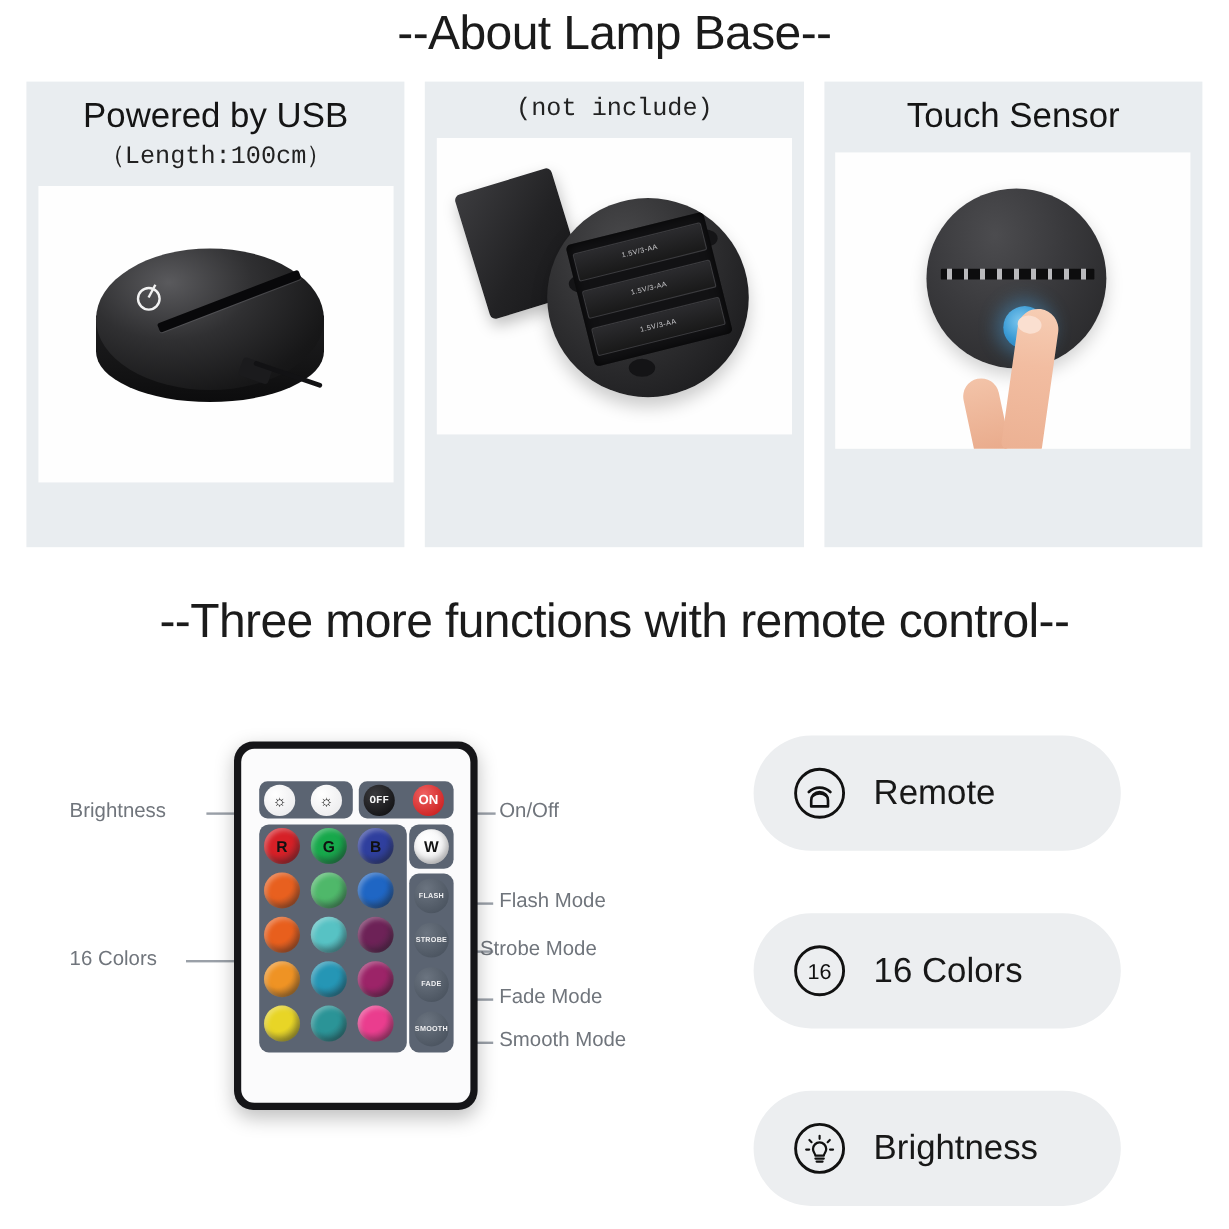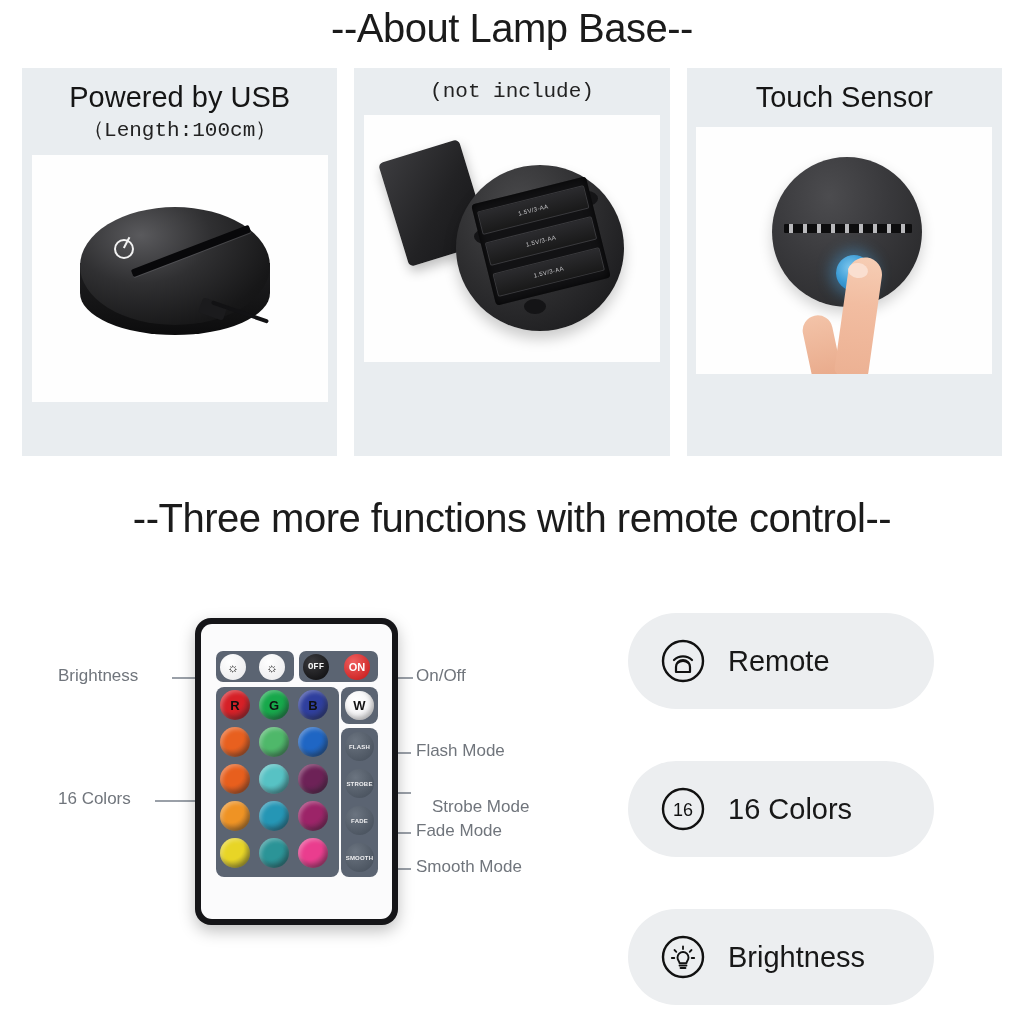--- a/index.html
+++ b/index.html
@@ -340,21 +340,21 @@
   <div class="lead-line" style="left:385px; top:77px;  width:28px;"></div>
   <div class="lead-line" style="left:383px; top:152px; width:28px;"></div>
   <div class="lead-line" style="left:383px; top:192px; width:28px;"></div>
   <div class="lead-line" style="left:383px; top:232px; width:28px;"></div>
   <div class="lead-line" style="left:383px; top:268px; width:28px;"></div>
 
   <div class="lead-label" style="left:58px;  top:66px;">Brightness</div>
   <div class="lead-label" style="left:58px;  top:189px;">16 Colors</div>
   <div class="lead-label" style="left:416px; top:66px;">On/Off</div>
   <div class="lead-label" style="left:416px; top:141px;">Flash Mode</div>
-  <div class="lead-label" style="left:432px; top:181px;margin-top:16px;">Strobe Mode</div>
+  <div class="lead-label" style="left:400px; top:181px;">Strobe Mode</div>
   <div class="lead-label" style="left:416px; top:221px;">Fade Mode</div>
   <div class="lead-label" style="left:416px; top:257px;">Smooth Mode</div>
 
   <div class="remote-body">
     <div class="remote-face">
 
       <div class="panel" id="panel-top-left"></div>
       <div class="panel" id="panel-top-right"></div>
       <div class="panel" id="panel-colors"></div>
       <div class="panel" id="panel-w"></div>

